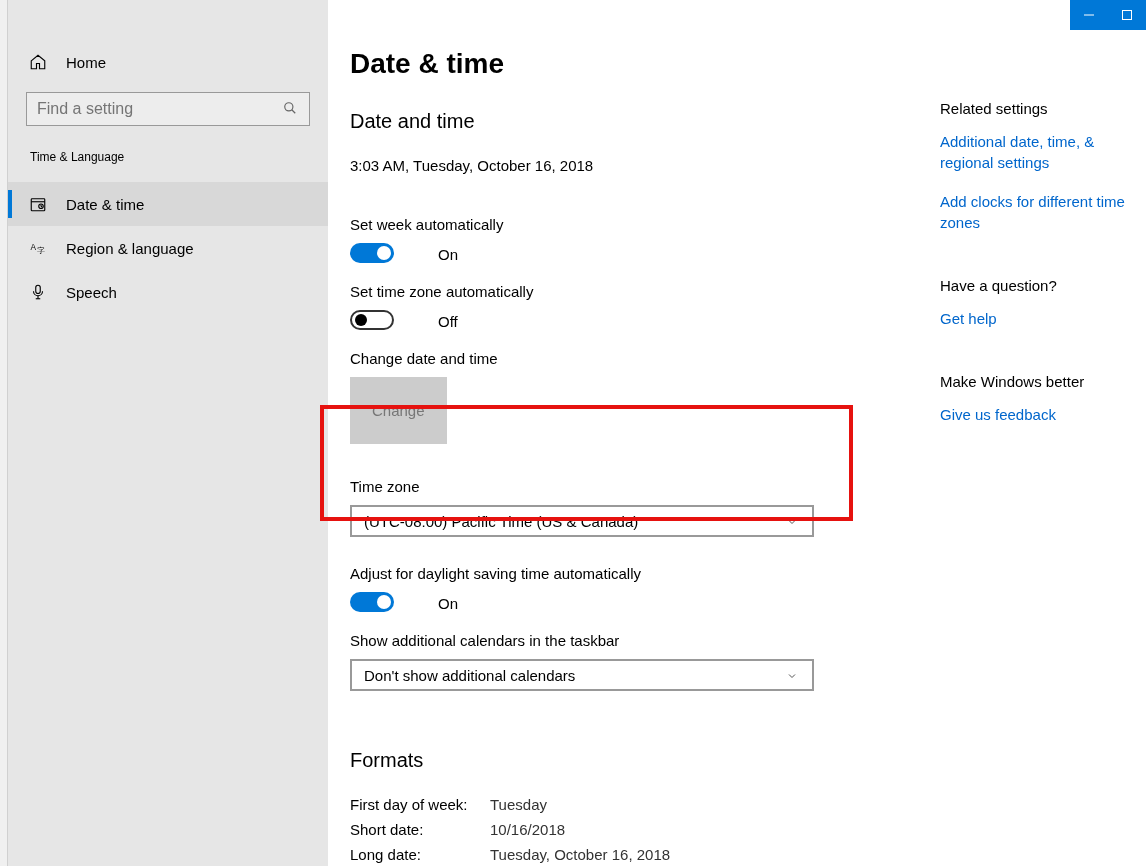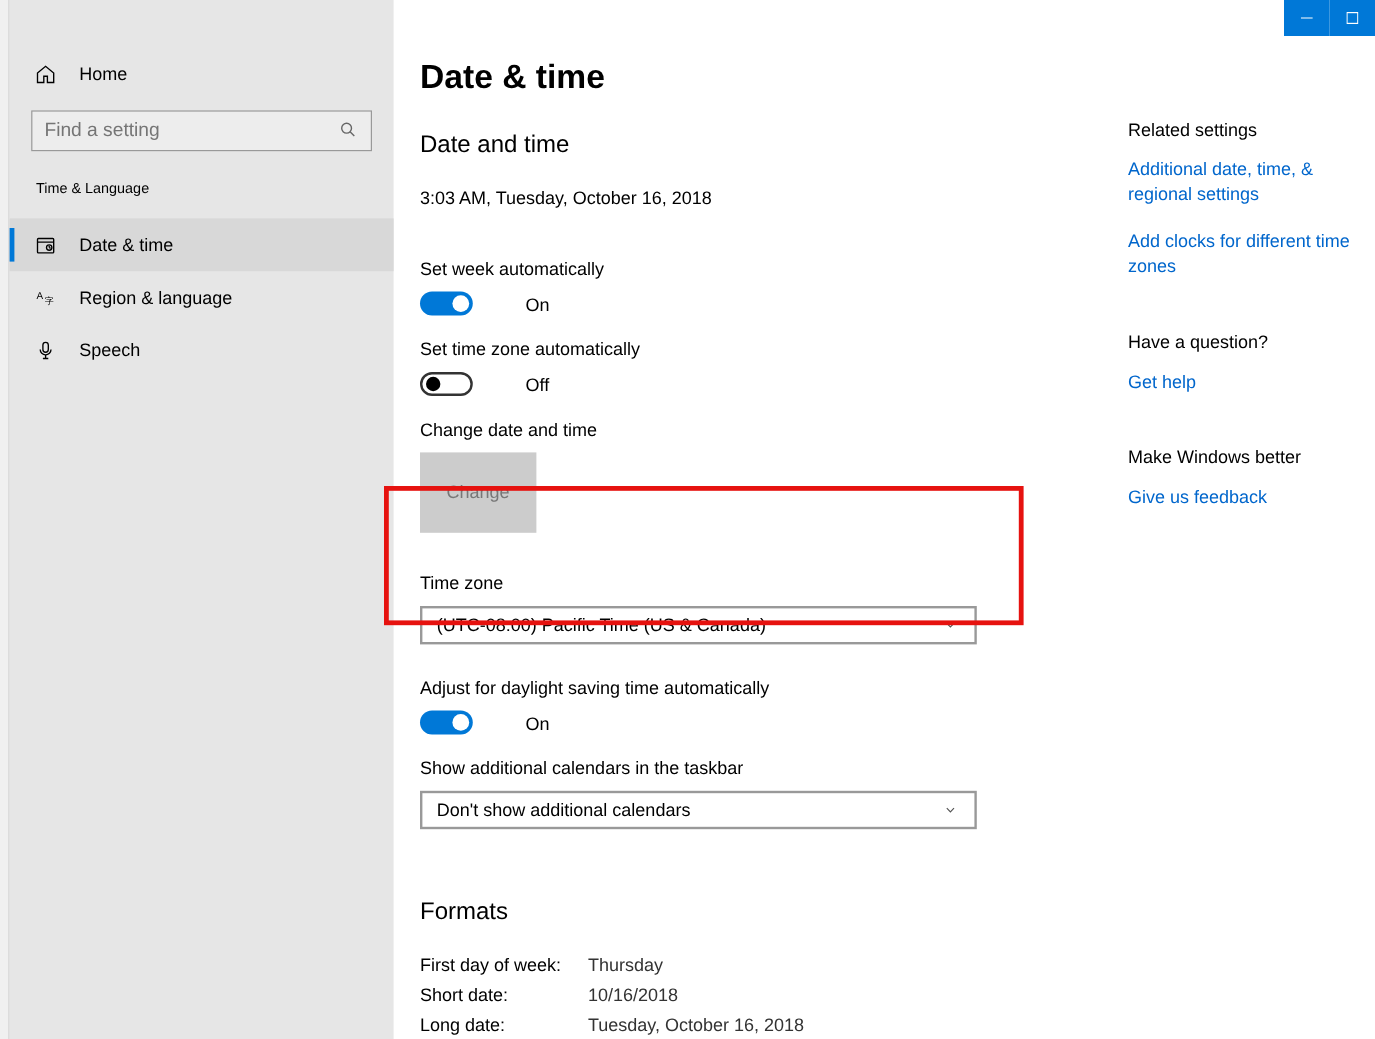--- a/index.html
+++ b/index.html
@@ -410,21 +410,21 @@
     </span>
   </div>
 
   <div style="height:30px"></div>
 
   <div class="section-head">Formats</div>
 
   <div class="formats-table">
     <div class="frow">
       <span class="flabel">First day of week:</span>
-      <span class="fval">Thursday</span>
+      <span class="fval">Tuesday</span>
     </div>
     <div class="frow">
       <span class="flabel">Short date:</span>
       <span class="fval">10/16/2018</span>
     </div>
     <div class="frow">
       <span class="flabel">Long date:</span>
       <span class="fval">Tuesday, October 16, 2018</span>
     </div>
     <div class="frow">

